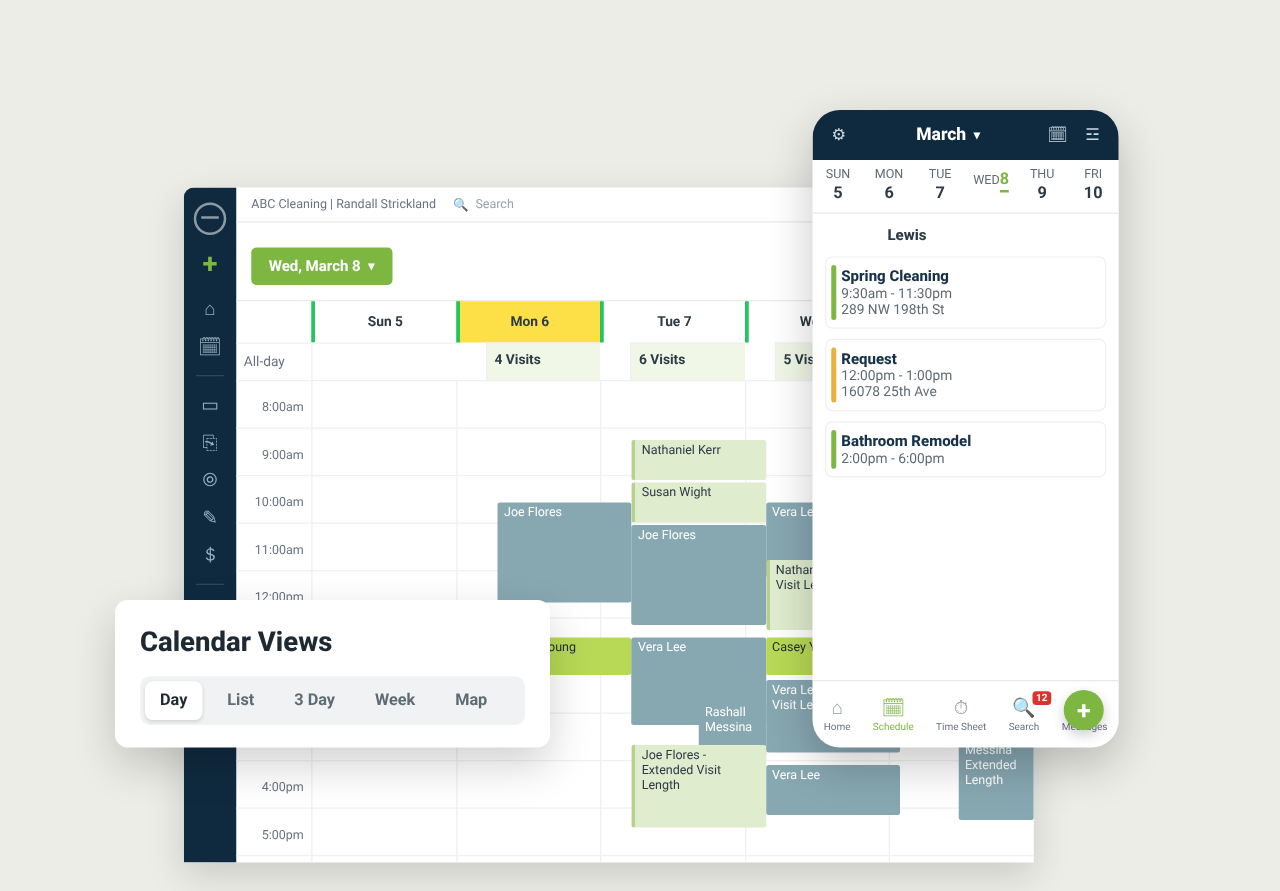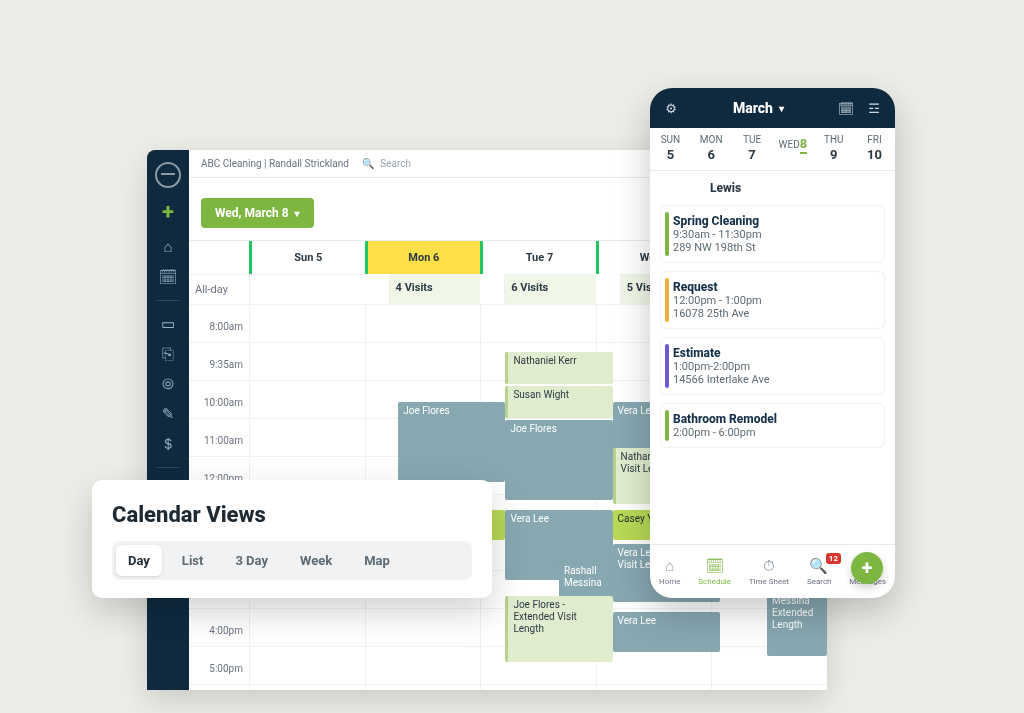--- a/index.html
+++ b/index.html
@@ -62,21 +62,21 @@
   .ev { position:absolute; border-radius:2px; font-size:10px; line-height:1.2; padding:3px 5px; color:#1e2a33; overflow:hidden; pointer-events:auto; }
   .ev.blue { background:#87a7b1; color:#fff; }
   .ev.sage { background:#dfeccd; color:#2b3a45; border-left:3px solid #b7d18f; }
   .ev.lime { background:#b7d955; color:#1e2a33; }
   .ev .blk { position:absolute; right:3px; top:3px; width:10px; height:10px; border:2px solid #d33; border-radius:50%; }
   .ev .blk::after { content:""; position:absolute; left:-1px; right:-1px; top:3px; height:2px; background:#d33; transform:rotate(-45deg); }
 
   
   .popover {
     position:absolute; left:92px; top:480px;
-    width:400px; background:#fff; border-radius:10px;
+    width:348px; background:#fff; border-radius:10px;
     box-shadow:0 14px 34px rgba(0,0,0,.18);
     padding:22px 20px 18px;
   }
   .popover h2 { font-size:22px; font-weight:800; color:#1e2a33; margin-bottom:14px; }
   .seg { display:flex; gap:8px; background:#f0f2f3; border-radius:8px; padding:4px; }
   .seg .item { flex:0 0 auto; padding:8px 12px; font-size:13px; font-weight:700; color:#5e6b74; border-radius:6px; }
   .seg .item.active { background:#fff; color:#1e2a33; box-shadow:0 1px 3px rgba(0,0,0,.12); }
 
   
   .phone {
@@ -172,21 +172,21 @@
       <div class="allday-cell tint">6 Visits</div>
       <div class="allday-cell tint">5 Visits</div>
       <div class="allday-cell tint">5 Visits</div>
 
       <div class="time-label">8:00am</div>
       <div class="slot"></div>
         <div class="slot"></div>
         <div class="slot"></div>
         <div class="slot"></div>
         <div class="slot"></div>
-      <div class="time-label">9:35am</div>
+      <div class="time-label">9:00am</div>
       <div class="slot"></div>
         <div class="slot"></div>
         <div class="slot"></div>
         <div class="slot"></div>
         <div class="slot"></div>
       <div class="time-label">10:00am</div>
       <div class="slot"></div>
         <div class="slot"></div>
         <div class="slot"></div>
         <div class="slot"></div>
@@ -310,25 +310,20 @@
       <div class="card green">
         <div class="t">Spring Cleaning</div>
         <div class="s">9:30am - 11:30pm</div>
         <div class="s">289 NW 198th St</div>
       </div>
       <div class="card amber">
         <div class="t">Request</div>
         <div class="s">12:00pm - 1:00pm</div>
         <div class="s">16078 25th Ave</div>
       </div>
-      <div class="card violet">
-        <div class="t">Estimate</div>
-        <div class="s">1:00pm-2:00pm</div>
-        <div class="s">14566 Interlake Ave</div>
-      </div>
       <div class="card green">
         <div class="t">Bathroom Remodel</div>
         <div class="s">2:00pm - 6:00pm</div>
       </div>
     </div>
   <div class="tabs" id="phone-tabs">
     <div class="tab"><span class="ti">⌂</span>Home</div>
       <div class="tab active"><span class="ti">🗓</span>Schedule</div>
       <div class="tab"><span class="ti">⏱</span>Time Sheet</div>
       <div class="tab"><span class="ti">🔍</span>Search</div>

